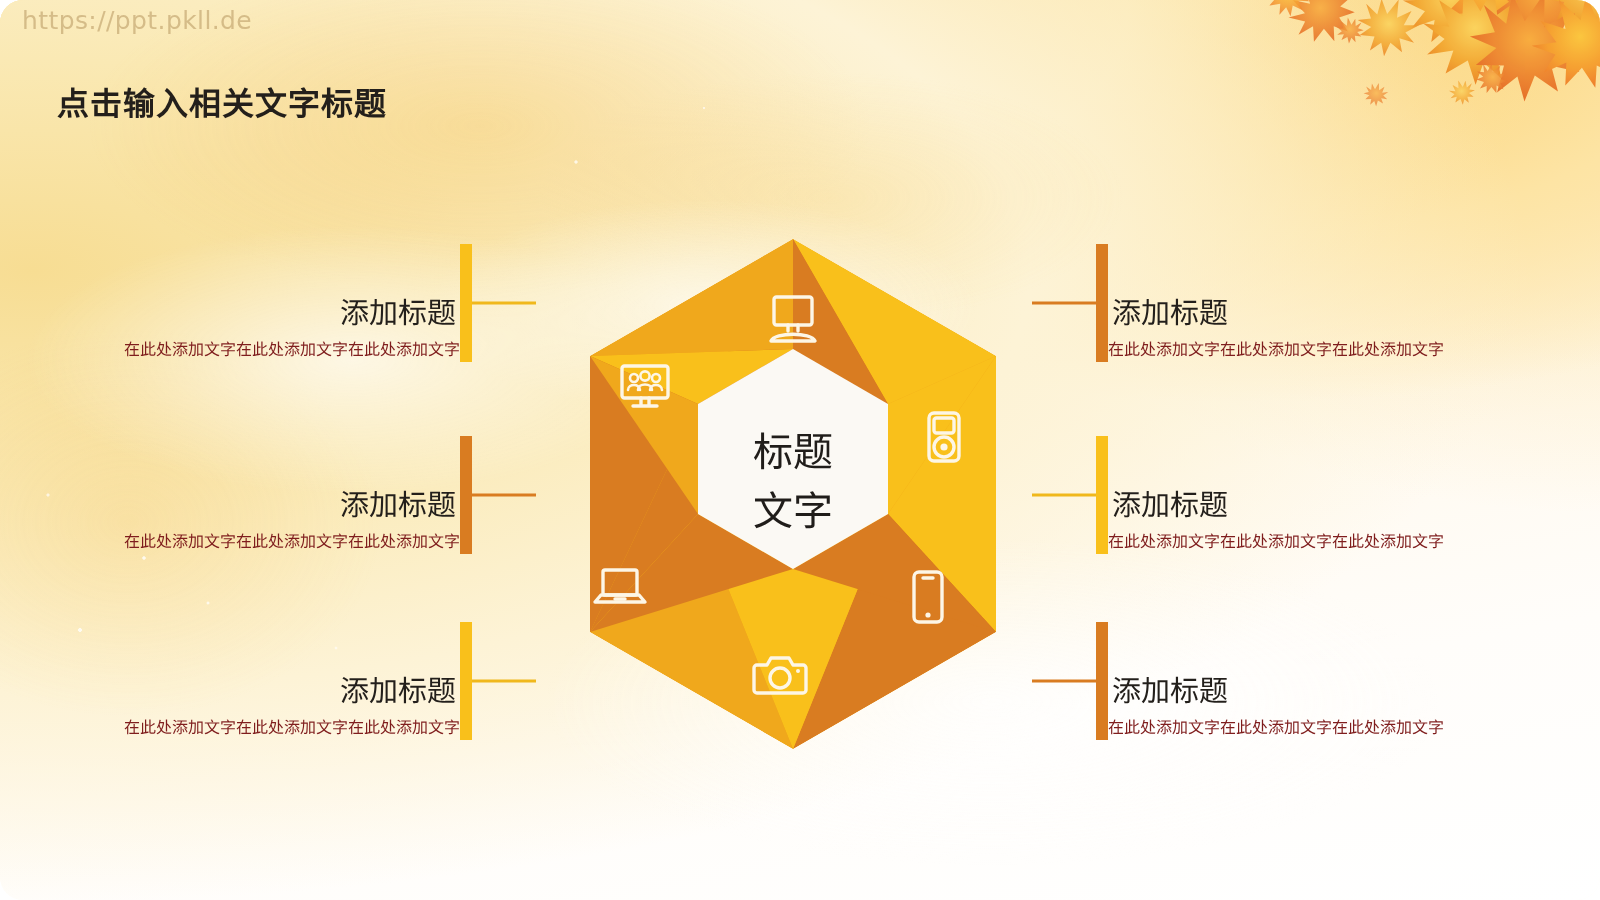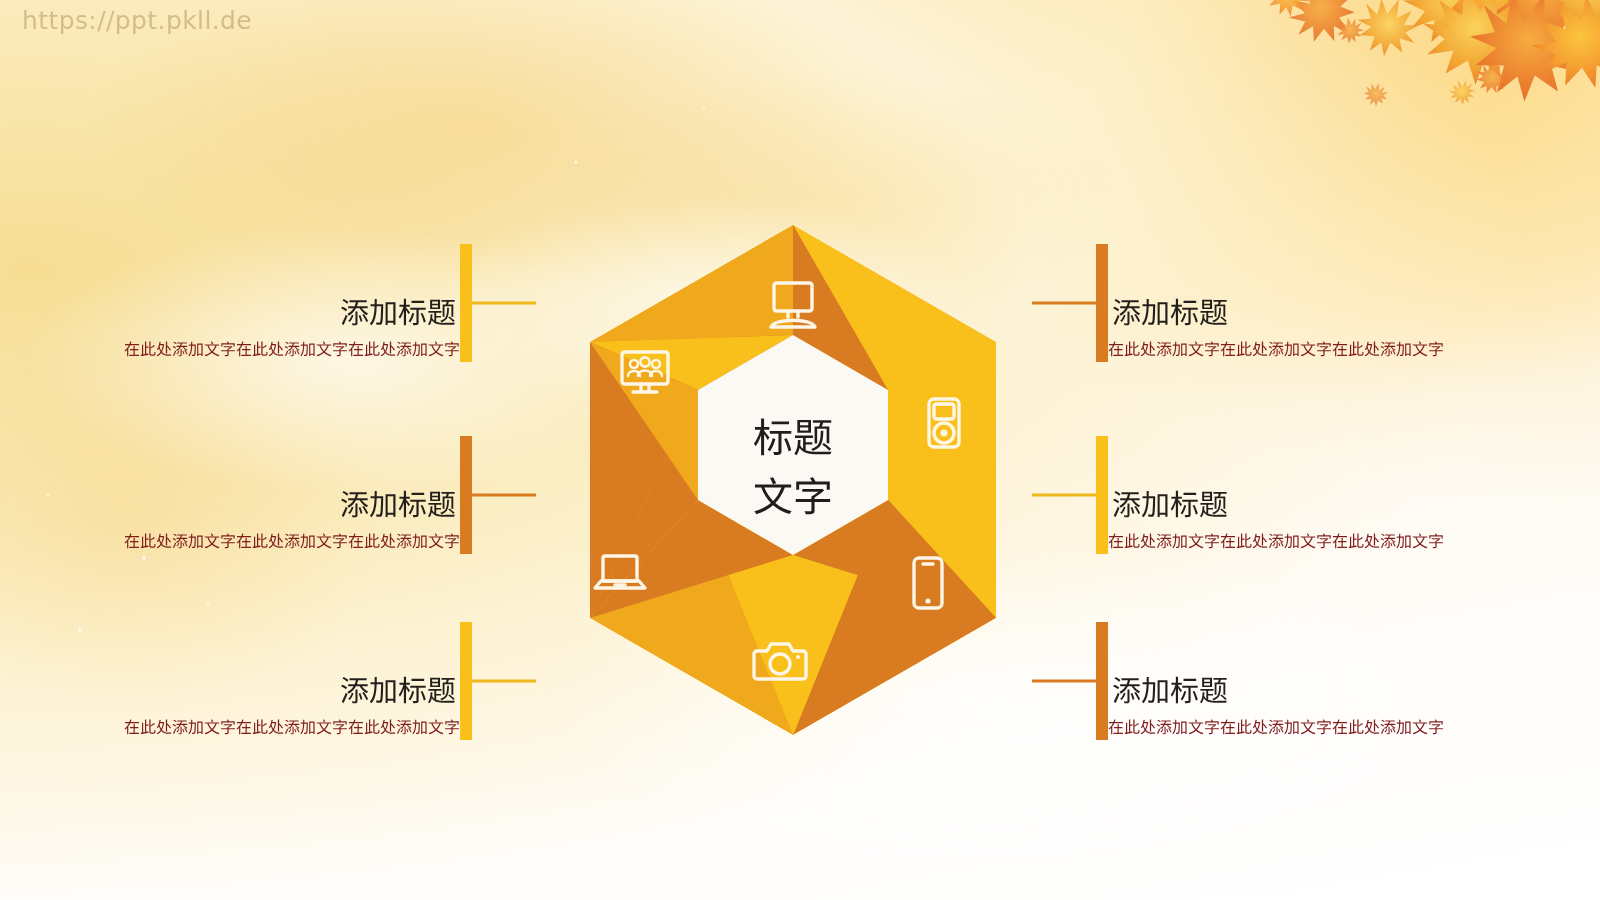--- a/index.html
+++ b/index.html
@@ -11,20 +11,21 @@
   body {
     font-family: "Liberation Sans", "DejaVu Sans", sans-serif;
   }
 
   #slide {
     position: relative;
     width: 1600px;
     height: 900px;
     overflow: hidden;
     background: #fffdf8;
+    border-radius: 23px;
   }
 
   
   .bg-layer {
     position: absolute;
     inset: 0;
     pointer-events: none;
   }
   .bg-base {
     background:
@@ -94,21 +95,21 @@
     font-weight: bold;
     color: #231f1b;
     letter-spacing: 1px;
     white-space: nowrap;
   }
 
   
   #diagram {
     position: absolute;
     left: 548px;
-    top: 215px;
+    top: 229px;
     width: 490px;
     height: 530px;
   }
   #diagram svg { display: block; width: 100%; height: 100%; }
 
   
   .callout {
     position: absolute;
     display: flex;
     align-items: stretch;
@@ -216,20 +217,21 @@
       <use href="#maple" x="0" y="0" transform="translate(98,12)  rotate(8)   scale(0.7)" fill="url(#lfA)" opacity=".85"></use>
       <use href="#maple" x="0" y="0" transform="translate(160,48) rotate(-10) scale(0.42)" fill="url(#lfC)" opacity=".8"></use>
       <use href="#maple" x="0" y="0" transform="translate(302,96) rotate(34)  scale(0.5)" fill="url(#lfC)" opacity=".85"></use>
       <use href="#maple" x="0" y="0" transform="translate(272,110) rotate(-18) scale(0.4)" fill="url(#lfB)" opacity=".8"></use>
       <use href="#maple" x="0" y="0" transform="translate(186,112) rotate(14) scale(0.38)" fill="url(#lfC)" opacity=".7"></use>
     </g>
   </svg>
 
   <div id="watermark">https://ppt.pkll.de</div>
 
+  <h1 id="slide-title">点击输入相关文字标题</h1>
 
   <div id="diagram">
     <svg viewBox="0 0 490 530" aria-hidden="true">
       <defs>
         <clipPath id="clipHex">
           <polygon points="245,10 448,127 448,403 245,520 42,403 42,127"></polygon>
         </clipPath>
       </defs>
 
       <g clip-path="url(#clipHex)">

